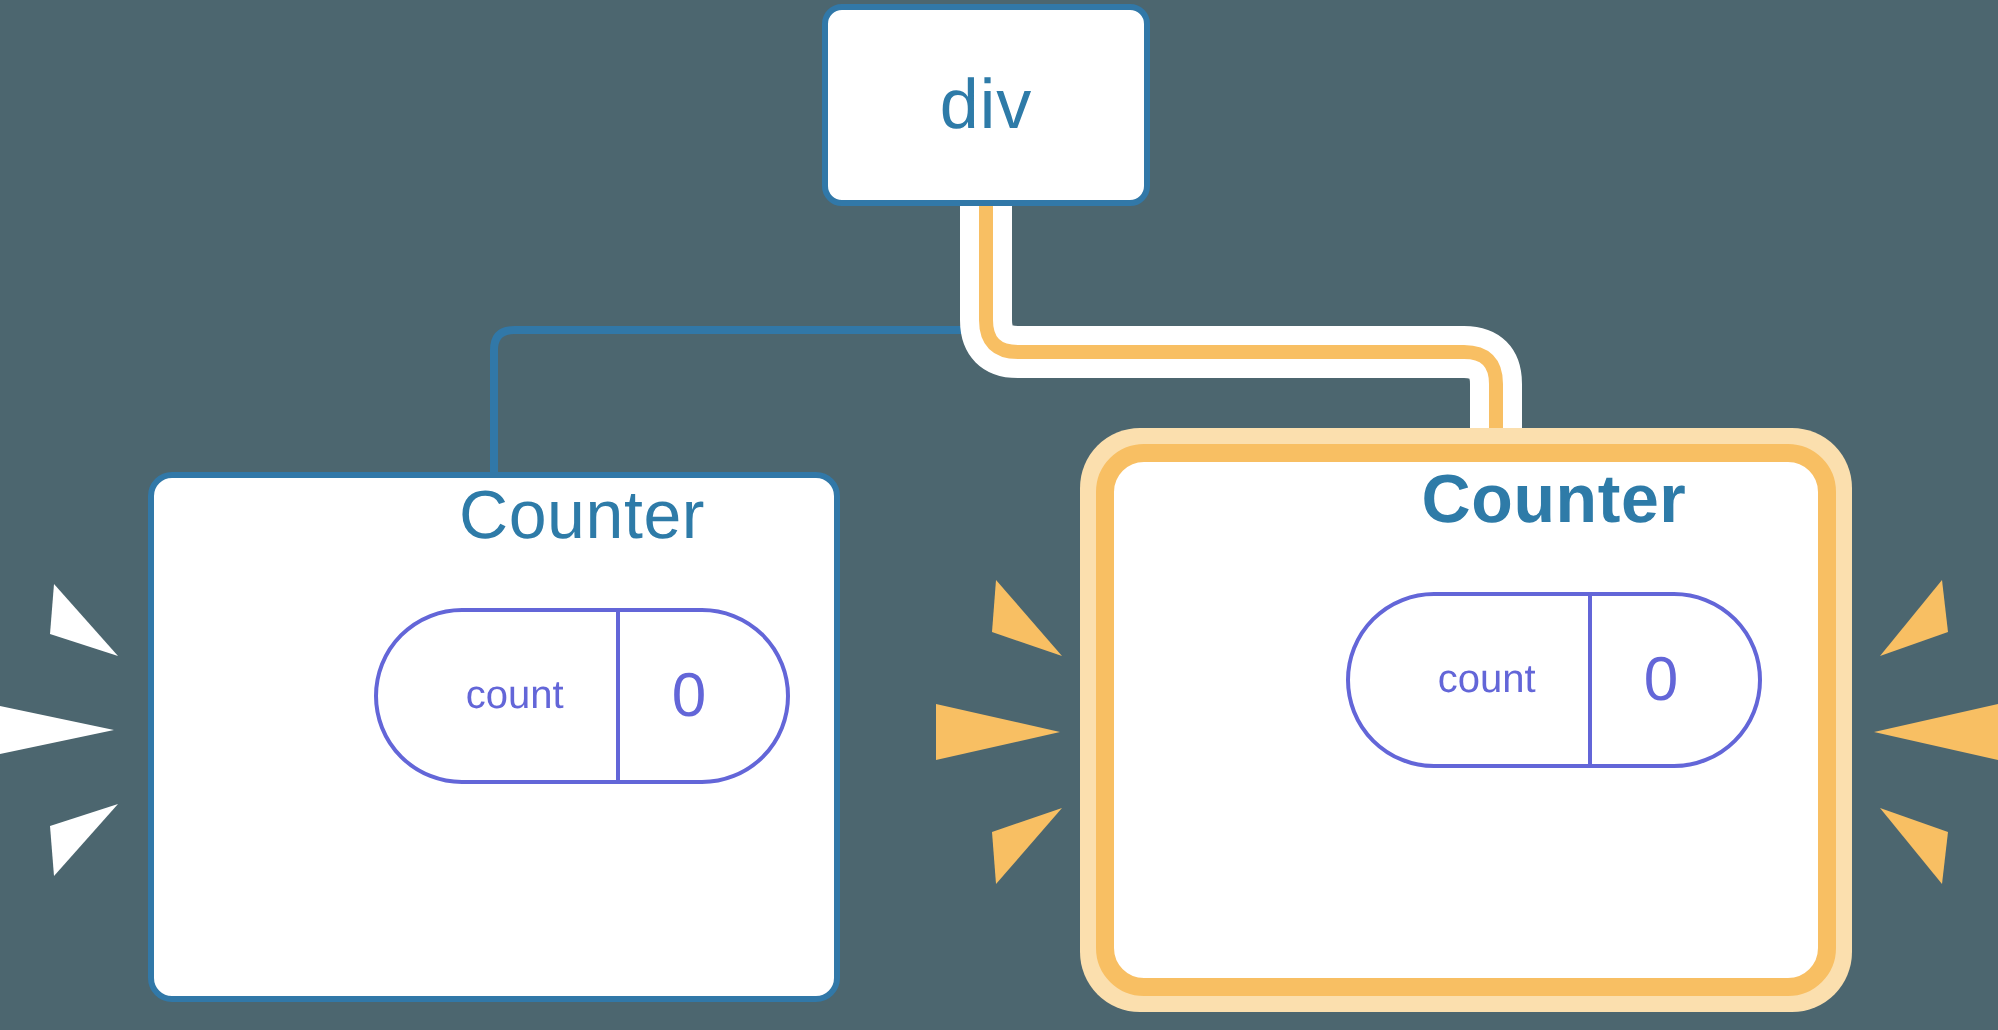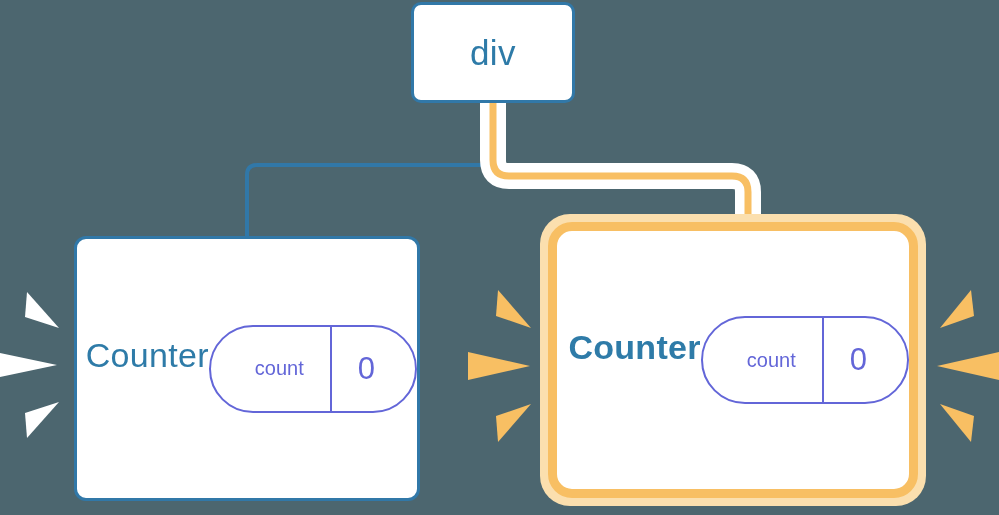--- a/index.html
+++ b/index.html
@@ -72,24 +72,25 @@
     height: 276px;
     border: 9px solid #f8bf63;
     border-radius: 24px;
     background: #ffffff;
     box-sizing: border-box;
   }
   .counter-body {
     width: 100%;
     height: 100%;
     display: flex;
-    flex-direction: row;
+    flex-direction: column;
     align-items: center;
-    justify-content: flex-end;
+    justify-content: flex-start;
     box-sizing: border-box;
+    margin-left: 44px;
   }
   .counter-title {
     font-size: 34px;
     color: #2e7ba8;
     margin-bottom: 26px;
     letter-spacing: 0.3px;
   }
   .counter-title.bold { font-weight: 700; }
   .pill {
     display: flex;

